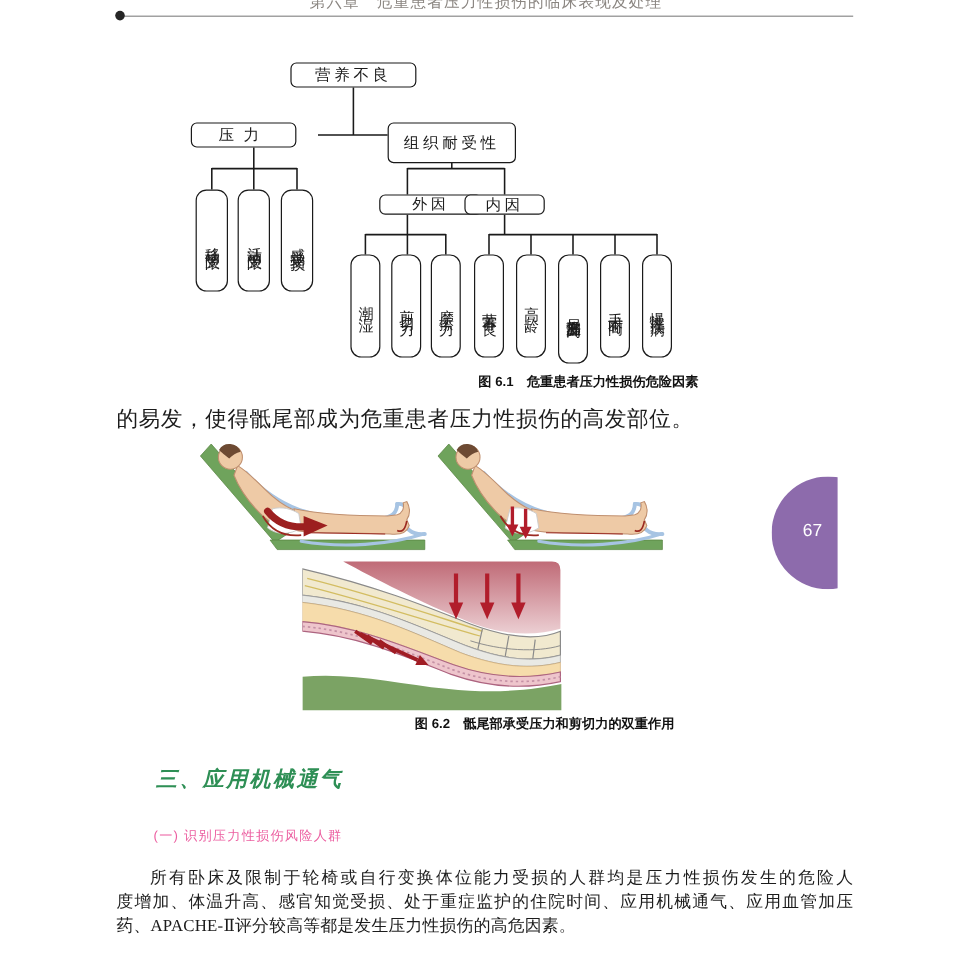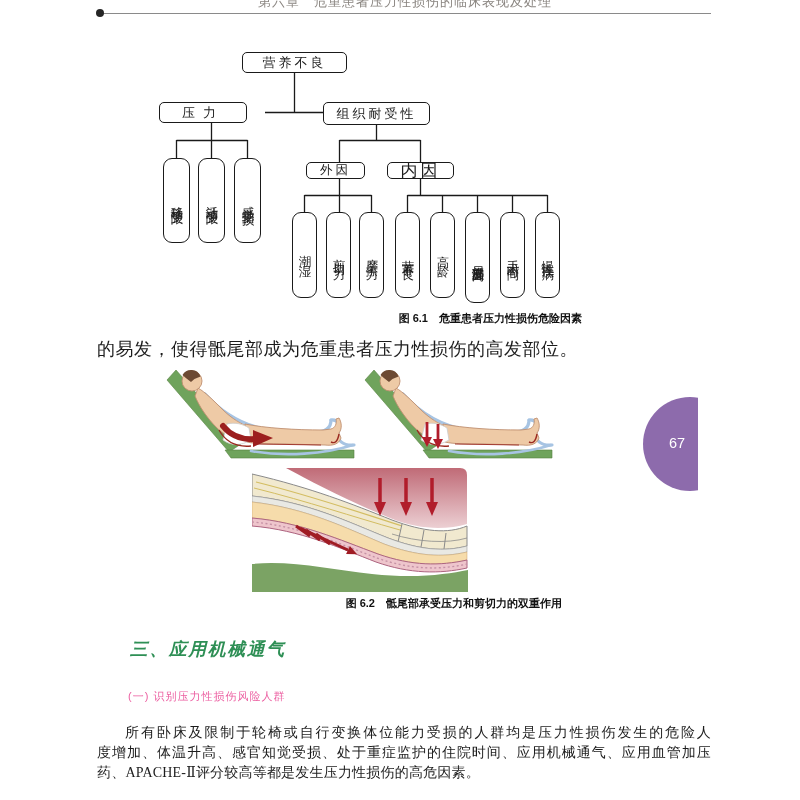--- a/index.html
+++ b/index.html
@@ -65,38 +65,38 @@
       <path d="M420.5,179 V195 M407.5,195.5 H547.5 M407.5,195 V212 M442.5,195 V212 M477.5,195 V212 M512.5,195 V212 M547.5,195 V212"></path>
     </g>
   </svg>
 
   <div class="fbox hbox" style="left:242px;top:52px;width:105px;height:21px;">
       <span>营养不良</span>
     </div>
   <div class="fbox hbox" style="left:159px;top:102px;width:88px;height:21px;letter-spacing:8px;">
       <span>压力</span>
     </div>
-  <div class="fbox hbox" style="left:323px;top:102px;width:107px;height:23px;">
+  <div class="fbox hbox" style="left:323px;top:102px;width:107px;height:34px;">
       <span>组织耐受性</span>
     </div>
 
   <div class="fbox vbox" style="left:163px;top:158px;width:27px;height:85px;">
       <span>移动受限</span>
     </div>
   <div class="fbox vbox" style="left:198px;top:158px;width:27px;height:85px;">
       <span>活动受限</span>
     </div>
   <div class="fbox vbox" style="left:234px;top:158px;width:27px;height:85px;">
       <span>感觉受损</span>
     </div>
 
-  <div class="fbox hbox" style="left:306px;top:162px;width:59px;height:17px;font-size:12.5px;">
+  <div class="fbox hbox" style="left:316px;top:162px;width:86px;height:17px;font-size:12.5px;">
       <span>外因</span>
     </div>
-  <div class="fbox hbox" style="left:387px;top:162px;width:67px;height:17px;font-size:17px;">
+  <div class="fbox hbox" style="left:387px;top:162px;width:67px;height:17px;font-size:13px;">
       <span>内因</span>
     </div>
 
   <div class="fbox vbox loose" style="left:292px;top:212px;width:25px;height:86px;">
       <span>潮湿</span>
     </div>
   <div class="fbox vbox mid" style="left:326px;top:212px;width:25px;height:86px;">
       <span>剪切力</span>
     </div>
   <div class="fbox vbox mid" style="left:359px;top:212px;width:25px;height:86px;">

